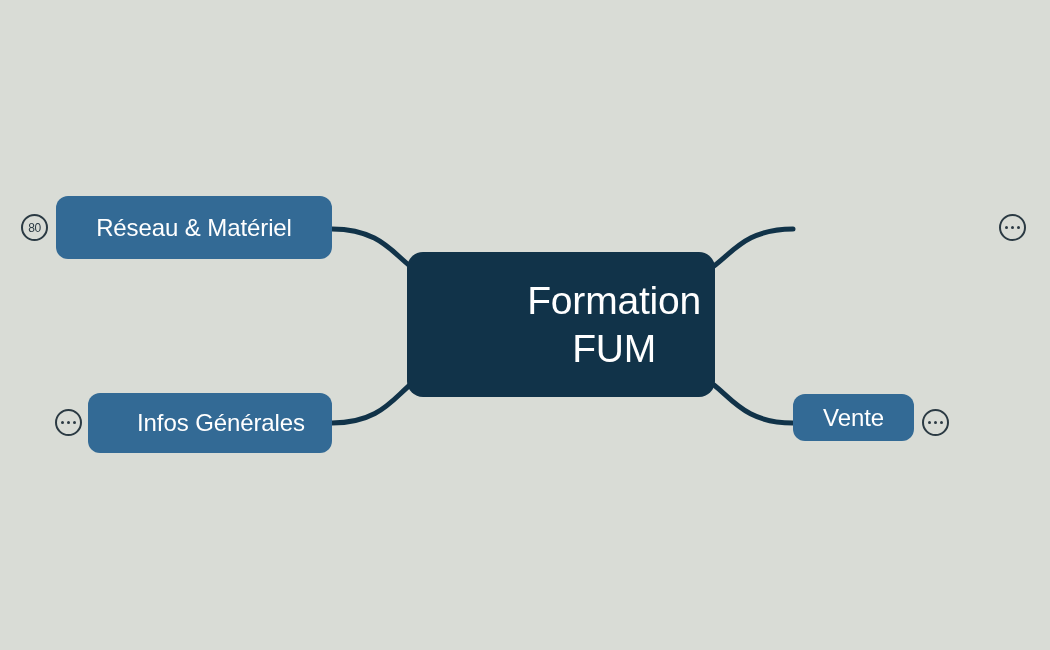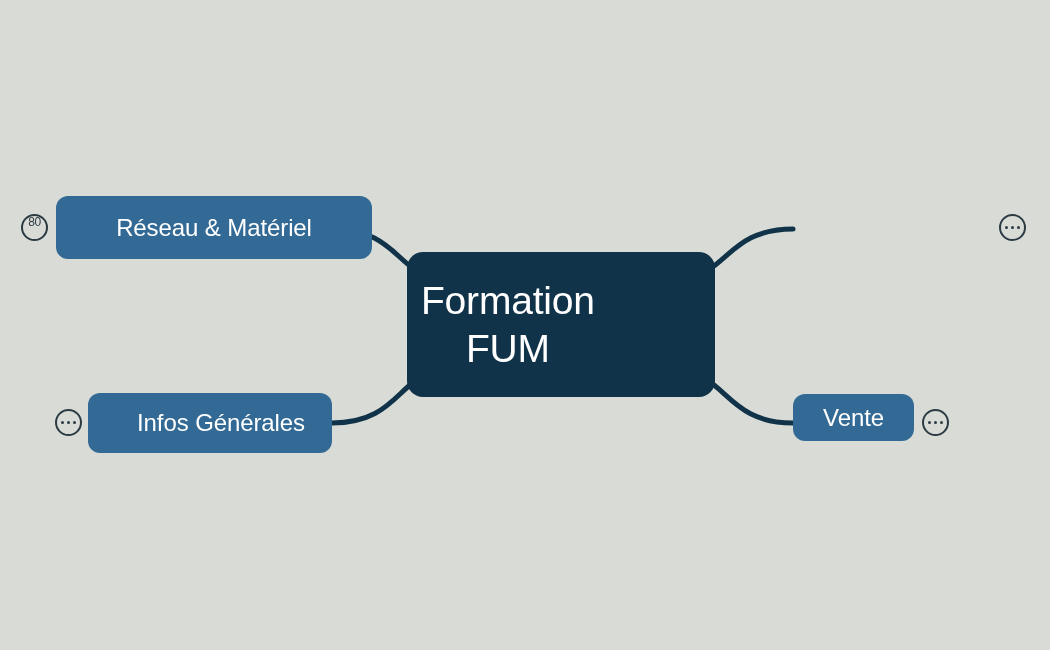--- a/index.html
+++ b/index.html
@@ -32,21 +32,21 @@
   .central-node {
     position: absolute;
     left: 407px;
     top: 252px;
     width: 308px;
     height: 145px;
     background: #113349;
     border-radius: 16px;
     display: flex;
     align-items: center;
-    justify-content: flex-start;
+    justify-content: flex-end;
     box-sizing: border-box;
     padding: 0 14px;
     z-index: 5;
   }
   .central-label {
     color: #ffffff;
     font-size: 39px;
     line-height: 1.22;
     font-weight: 500;
     letter-spacing: -0.2px;
@@ -67,35 +67,36 @@
     z-index: 4;
   }
   .branch-label {
     color: #ffffff;
     font-size: 24px;
     font-weight: 500;
     letter-spacing: -0.1px;
     white-space: nowrap;
   }
 
-  #node-reseau      { left: 56px;  top: 196px; width: 316px; height: 63px; }
+  #node-reseau      { left: 56px;  top: 196px; width: 276px; height: 63px; }
   #node-infos       { left: 88px;  top: 393px; width: 244px; height: 60px; padding-left: 44px; }
   #node-technologie { left: 793px; top: 196px; width: 199px; height: 63px; }
   #node-vente       { left: 793px; top: 394px; width: 121px; height: 47px; }
 
   
   .badge {
     position: absolute;
     width: 27px;
     height: 27px;
     border-radius: 50%;
     border: 2px solid #2b3a43;
     background: #d9dcd6;
     box-sizing: border-box;
     display: flex;
+    align-items: center;
     justify-content: center;
     z-index: 6;
   }
   .badge-count {
     color: #2b3a43;
     font-size: 12px;
     font-weight: 400;
     letter-spacing: -0.3px;
     line-height: 1;
   }

